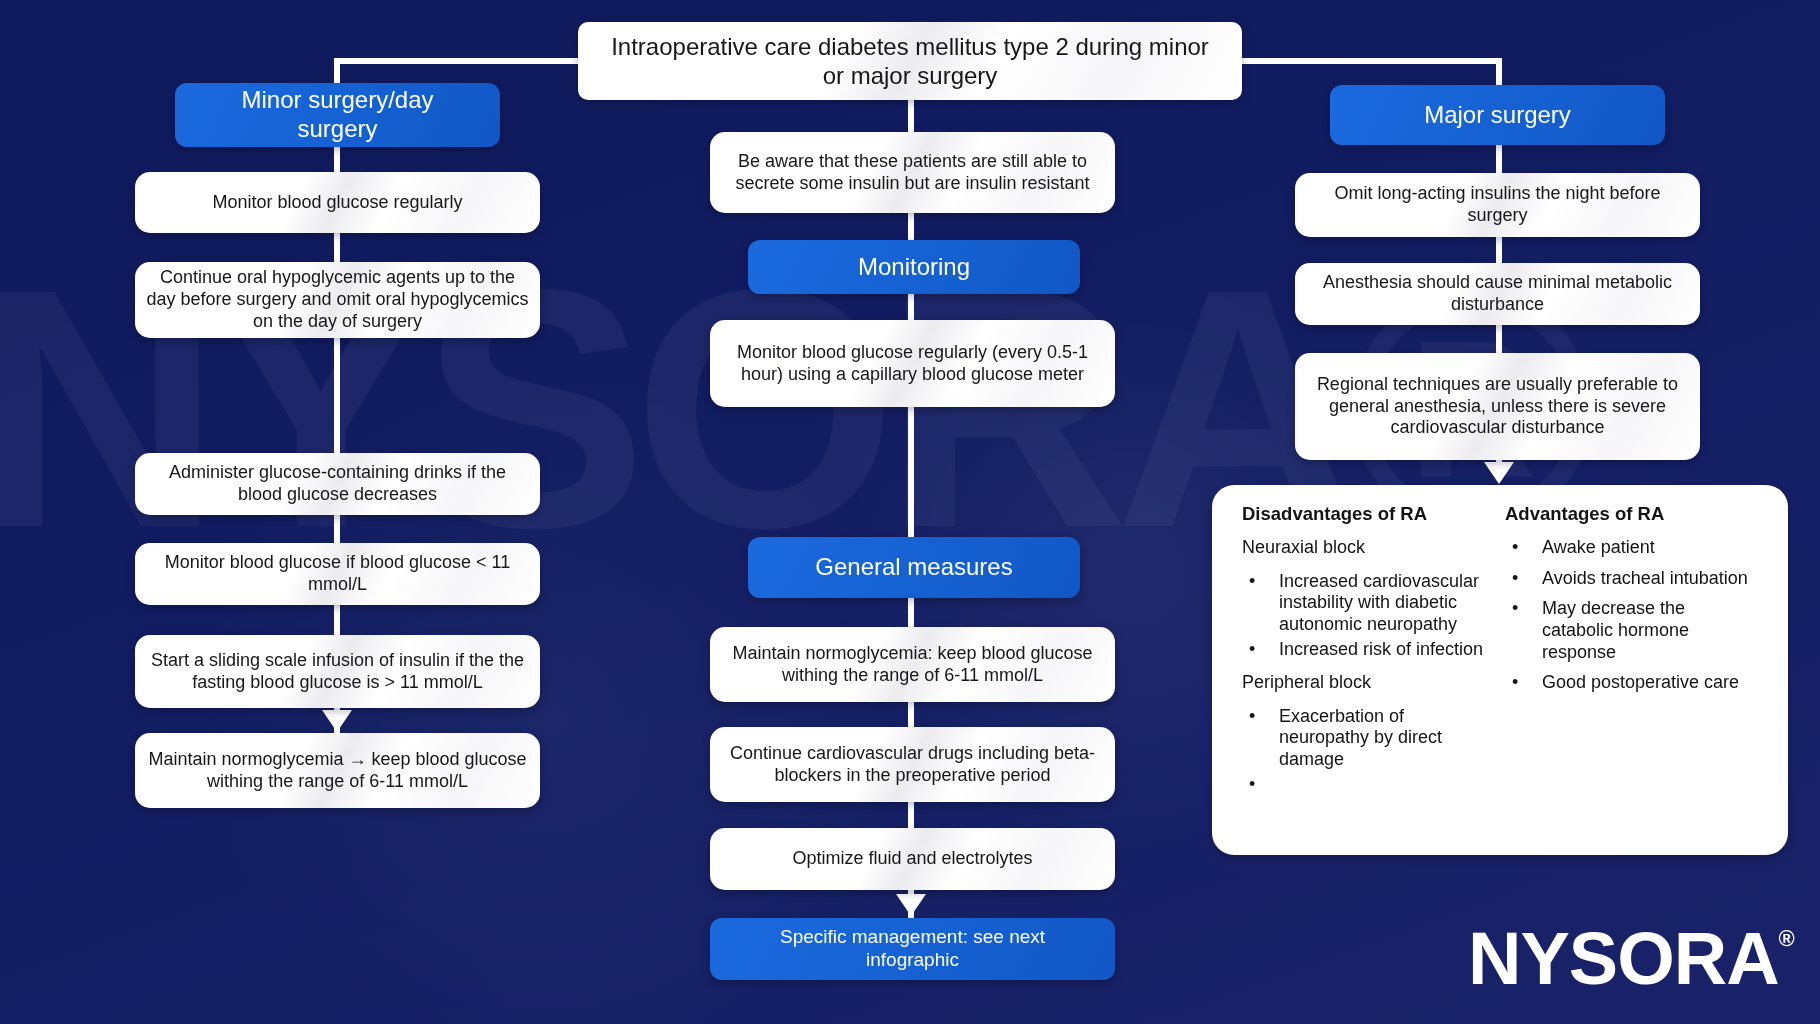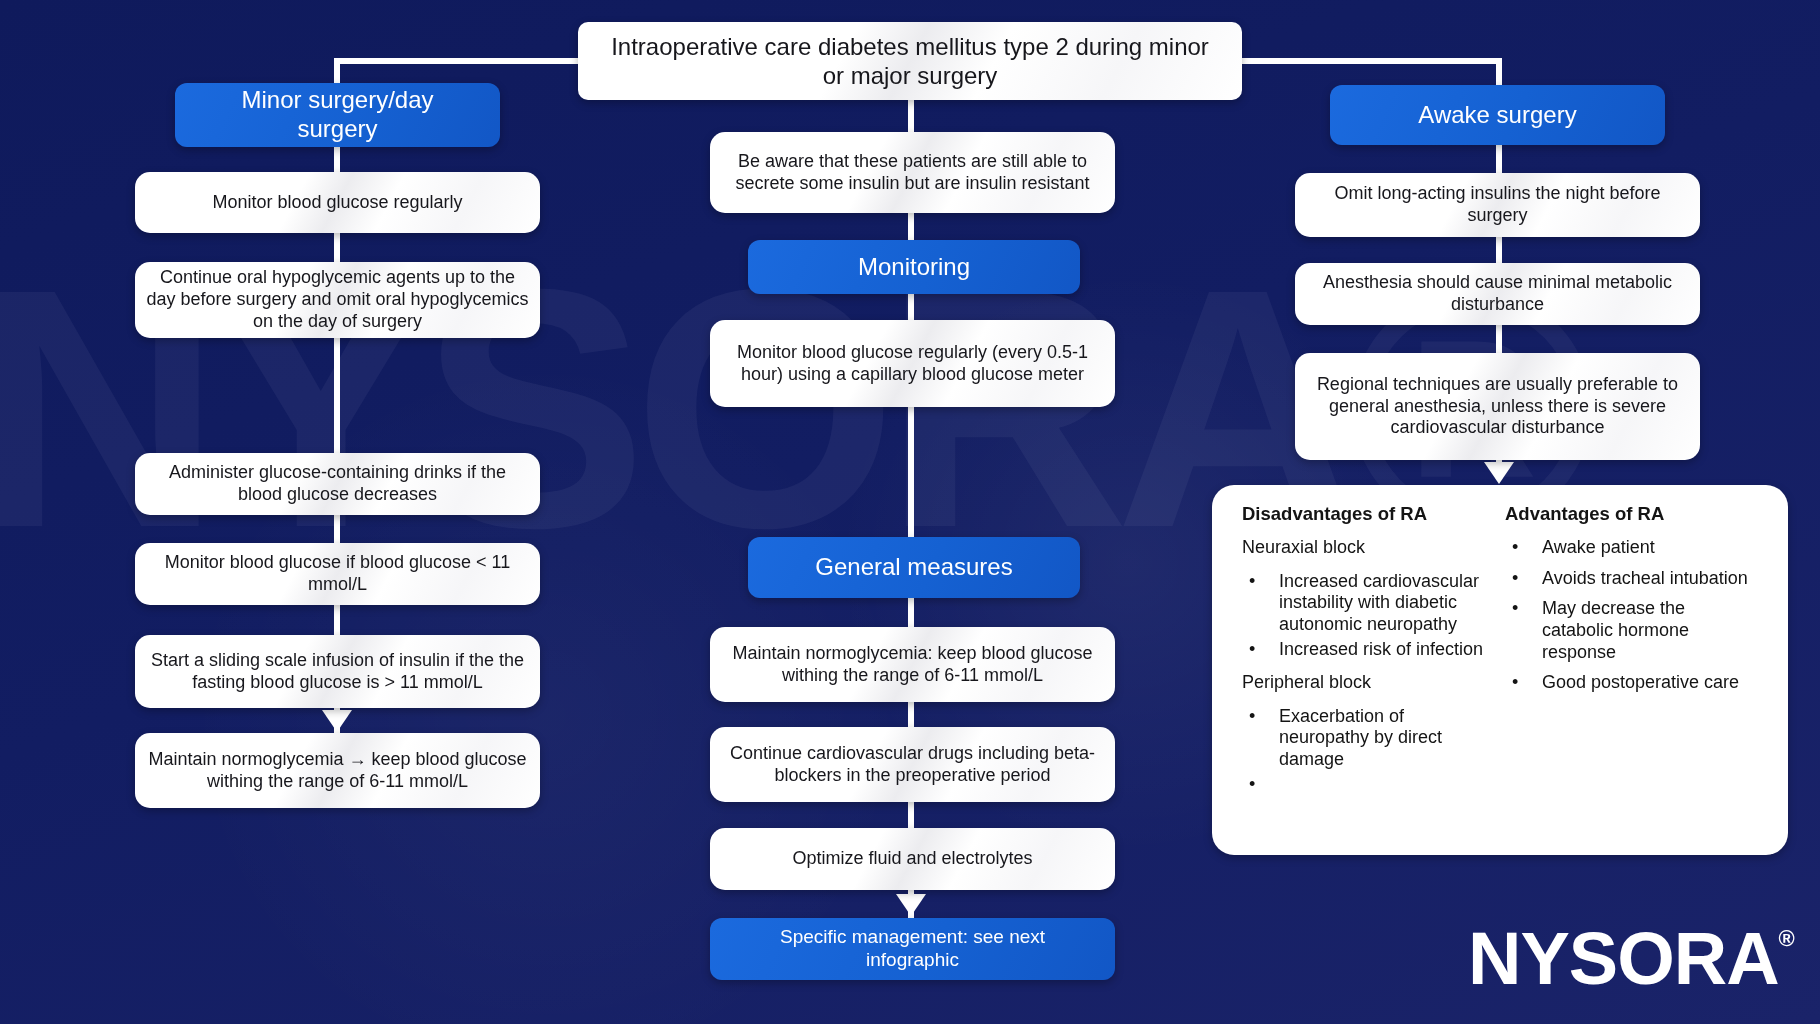--- a/index.html
+++ b/index.html
@@ -80,21 +80,21 @@
 
   <div class="wbox" style="left:710px;top:132px;width:405px;height:81px;">Be aware that these patients are still able to secrete some insulin but are insulin resistant</div>
   <div class="bbox" style="left:748px;top:240px;width:332px;height:54px;">Monitoring</div>
   <div class="wbox" style="left:710px;top:320px;width:405px;height:87px;">Monitor blood glucose regularly (every 0.5-1 hour) using a capillary blood glucose meter</div>
   <div class="bbox" style="left:748px;top:537px;width:332px;height:61px;">General measures</div>
   <div class="wbox" style="left:710px;top:627px;width:405px;height:75px;">Maintain normoglycemia: keep blood glucose withing the range of 6-11 mmol/L</div>
   <div class="wbox" style="left:710px;top:727px;width:405px;height:75px;">Continue cardiovascular drugs including beta-blockers in the preoperative period</div>
   <div class="wbox" style="left:710px;top:828px;width:405px;height:62px;">Optimize fluid and electrolytes</div>
   <div class="bbox small" style="left:710px;top:918px;width:405px;height:62px;">Specific management: see next infographic</div>
 
-  <div class="bbox" style="left:1330px;top:85px;width:335px;height:60px;">Awake surgery</div>
+  <div class="bbox" style="left:1330px;top:85px;width:335px;height:60px;">Major surgery</div>
   <div class="wbox" style="left:1295px;top:173px;width:405px;height:64px;">Omit long-acting insulins the night before surgery</div>
   <div class="wbox" style="left:1295px;top:263px;width:405px;height:62px;">Anesthesia should cause minimal metabolic disturbance</div>
   <div class="wbox" style="left:1295px;top:353px;width:405px;height:107px;">Regional techniques are usually preferable to general anesthesia, unless there is severe cardiovascular disturbance</div>
 
   <div class="ra-panel" style="left:1212px;top:485px;width:576px;height:370px;">
     <div class="ra-col">
       <div class="ra-title">Disadvantages of RA</div>
       <div class="ra-label">Neuraxial block</div>
       <div class="bullet">
         <span class="dot">•</span>

